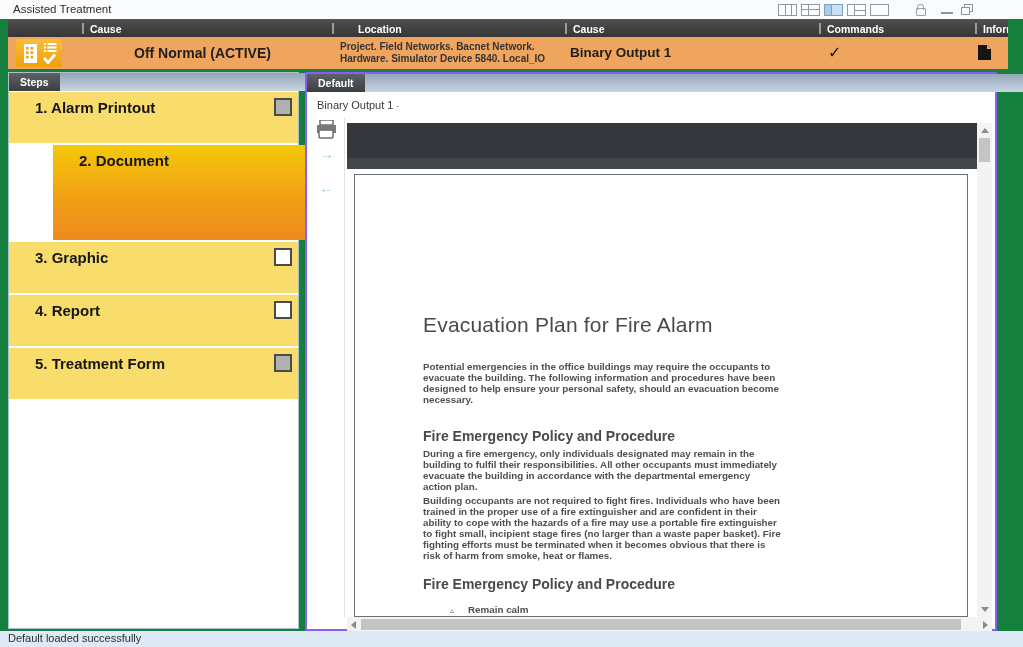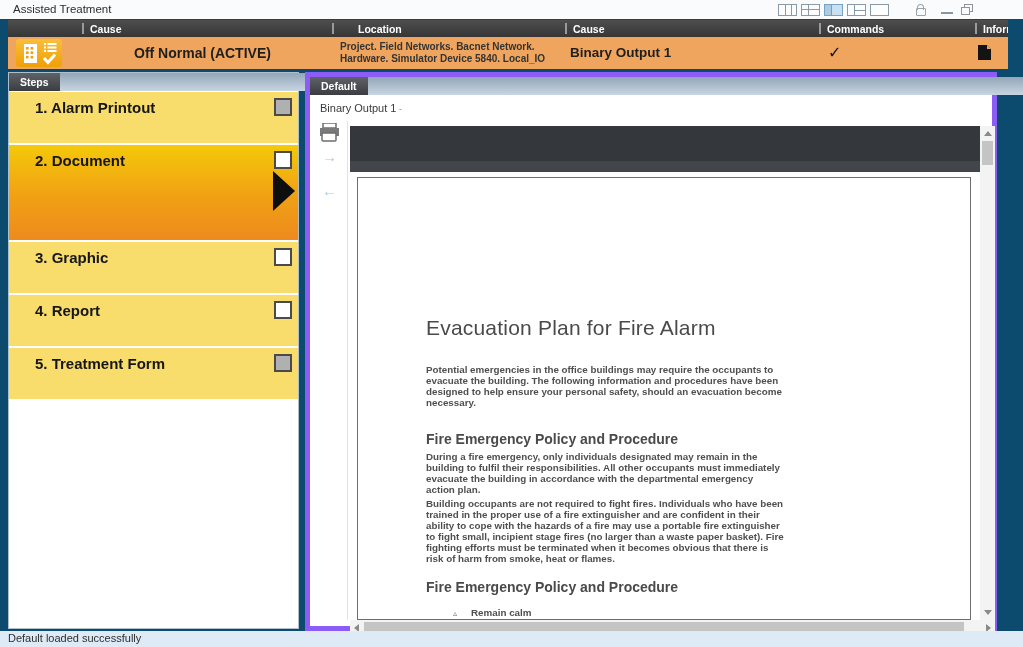--- a/index.html
+++ b/index.html
@@ -1,17 +1,17 @@
 <!DOCTYPE html>
 <html><head>
 <meta charset="utf-8">
 <style>
   html,body{margin:0;padding:0;}
   body{font-family:"Liberation Sans","DejaVu Sans",sans-serif;}
-  .window{position:relative;width:1023px;height:647px;background:#0c4a6e;overflow:hidden;}
+  .window{position:relative;width:1023px;height:647px;background:#15803d;overflow:hidden;}
 
   
   .titlebar{position:absolute;left:0;top:0;width:1023px;height:19px;background:#FAFBFC;}
   .app-title{position:absolute;left:13px;top:3px;font-size:11.5px;color:#2E2E2E;}
   .layout-icons{position:absolute;left:778px;top:4px;display:flex;gap:4px;}
   .lay{width:19px;height:12px;background:#FDFDFD;border:1px solid #8A9AA8;position:relative;box-sizing:border-box;}
   .lay.sel{background:#C9E0F0;border-color:#74A4C8;}
   .lay span{position:absolute;background:#8A9AA8;}
   .lay .v1{left:6px;top:0;width:1px;height:100%;}
   .lay .v2{left:12px;top:0;width:1px;height:100%;}
@@ -38,29 +38,29 @@
   .alarm-loc{position:absolute;left:332px;top:4px;font-size:10px;font-weight:bold;color:#333;line-height:12px;white-space:nowrap;}
   .alarm-src{position:absolute;left:562px;top:0;height:32px;line-height:32px;font-size:13.5px;font-weight:bold;color:#1E1E1E;}
   .alarm-check{position:absolute;left:820px;top:0;height:32px;line-height:32px;font-size:16px;font-weight:bold;color:#111;}
   .alarm-page{position:absolute;left:970px;top:8px;}
 
   
   .steps-panel{position:absolute;left:8px;top:72px;width:291px;height:557px;background:#FFFFFF;border:1px solid #AEBECB;box-sizing:border-box;}
   .tabbar{position:absolute;left:0;top:0;width:100%;height:18px;background:linear-gradient(#93A6B8,#C8D5E1);padding-left:44px;}
   .tab{position:absolute;left:0;top:0;height:18px;line-height:18px;padding:0 11px;background:linear-gradient(#5E6266,#3A3E42);color:#FFF;font-size:10.5px;font-weight:bold;}
   .step{position:absolute;left:0;width:289px;background:#F8DC6C;cursor:pointer;}
-  .step.selected{background:linear-gradient(#F4C90A,#F0A014 55%,#EE8A1E);}
+  .step.selected{background:linear-gradient(#F4C90A,#F0A014 55%,#EE8A1E);margin-left:44px;}
   .step-label{position:absolute;left:26px;top:7px;font-size:15px;font-weight:bold;color:#161616;}
   .cb{position:absolute;right:6px;top:6px;width:14px;height:14px;border:2px solid #4A4A4A;box-sizing:content-box;}
   .cb.gray{background:#B0B0B0;}
   .cb.white{background:#FFFFFF;}
   .play-arrow{position:absolute;right:3px;top:26px;width:0;height:0;border-top:20px solid transparent;border-bottom:20px solid transparent;border-left:22px solid #0E0E0E;}
 
   
-  .doc-panel{position:absolute;left:305px;top:72px;width:692px;height:559px;background:#FFFFFF;border:5px solid #8b5cf6;box-sizing:border-box;}
+  .doc-panel{position:absolute;left:305px;top:72px;width:692px;height:559px;background:#FFFFFF;border:2px solid #8b5cf6;box-sizing:border-box;}
   .breadcrumb{position:absolute;left:0;top:18px;width:100%;height:26px;background:#FFF;}
   .bc-src{position:absolute;left:10px;top:7px;font-size:11px;color:#3A3A3A;}
   .bc-sep{position:absolute;left:89px;top:9px;font-size:9px;color:#888;}
   .bc-path{position:absolute;left:100px;top:7px;font-size:11px;color:#3A3A3A;margin-top:35px;}
   .gutter-line{position:absolute;left:37px;top:44px;width:1px;height:499px;background:#E2E2E2;}
   .printer{position:absolute;left:9px;top:46px;cursor:pointer;}
   .nav-arrow{position:absolute;left:12px;font-size:15px;font-weight:bold;color:#A9CBDD;cursor:pointer;}
   .pdf-toolbar{position:absolute;left:40px;top:49px;width:630px;height:46px;background:#34383C;}
   .pdf-toolbar .substrip{position:absolute;left:0;bottom:0;width:100%;height:11px;background:#42464B;}
   .page{position:absolute;left:47px;top:100px;width:614px;height:443px;background:#FFFFFF;border:1px solid #6B6F73;box-sizing:border-box;overflow:hidden;}

